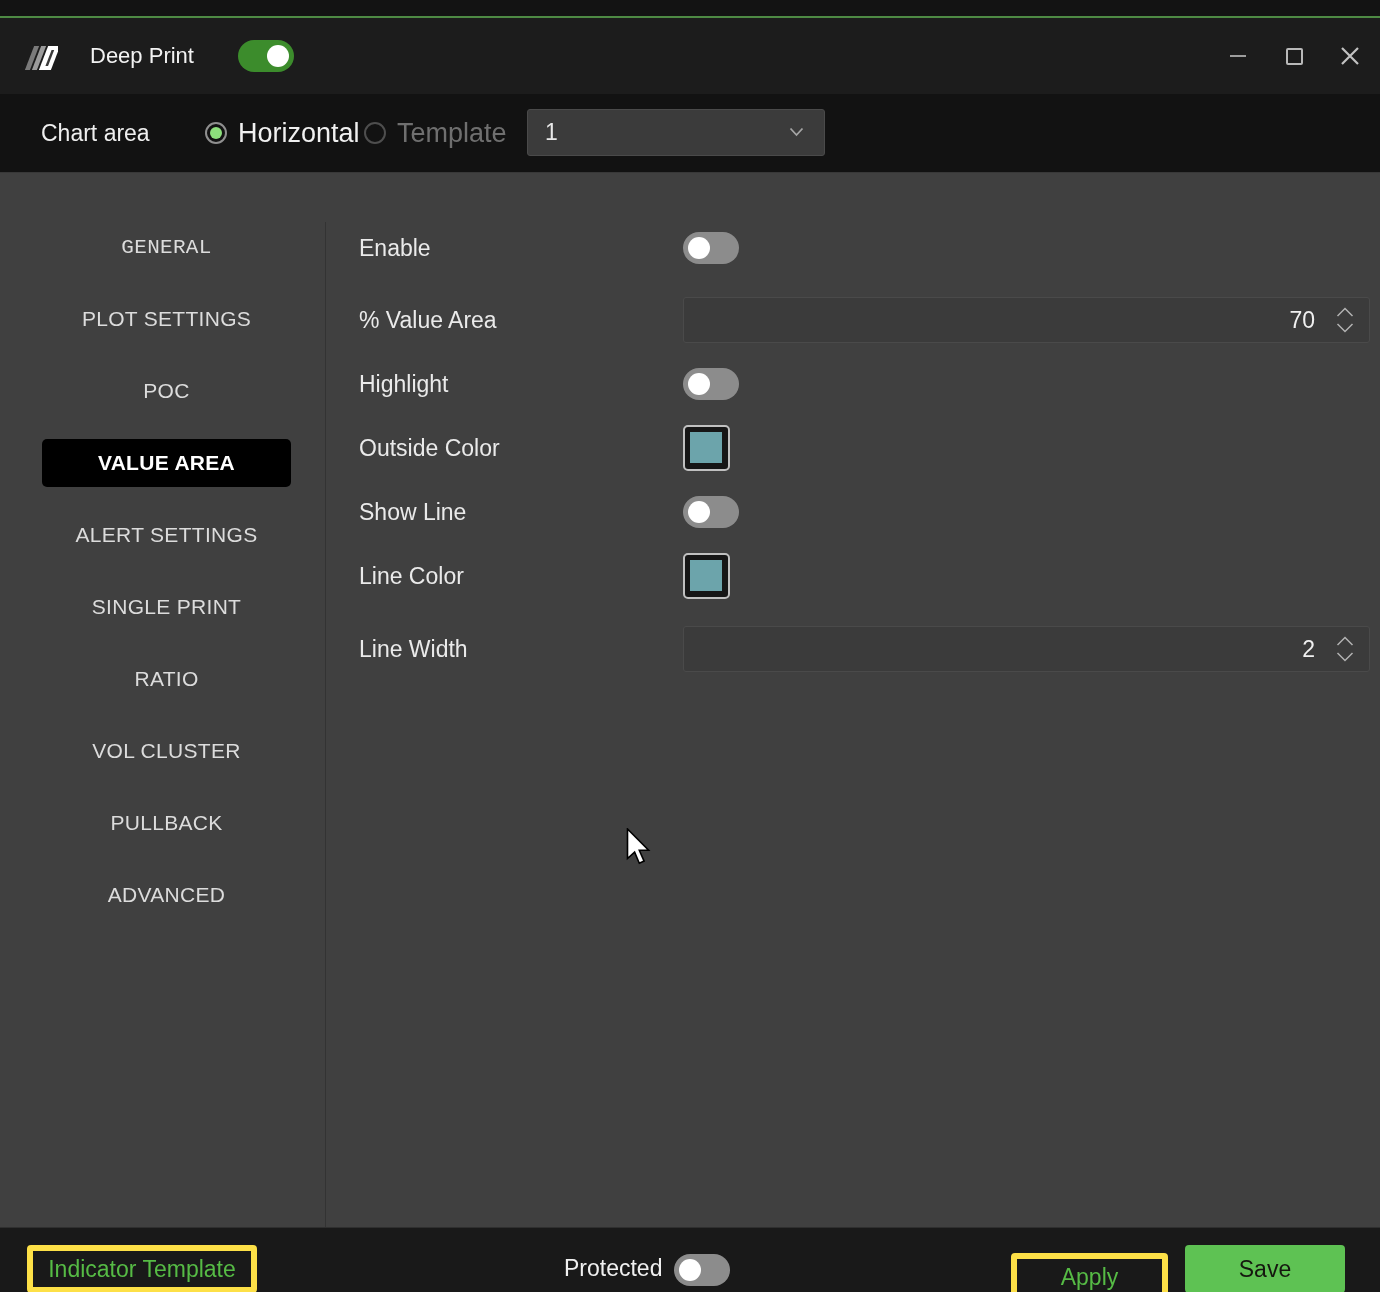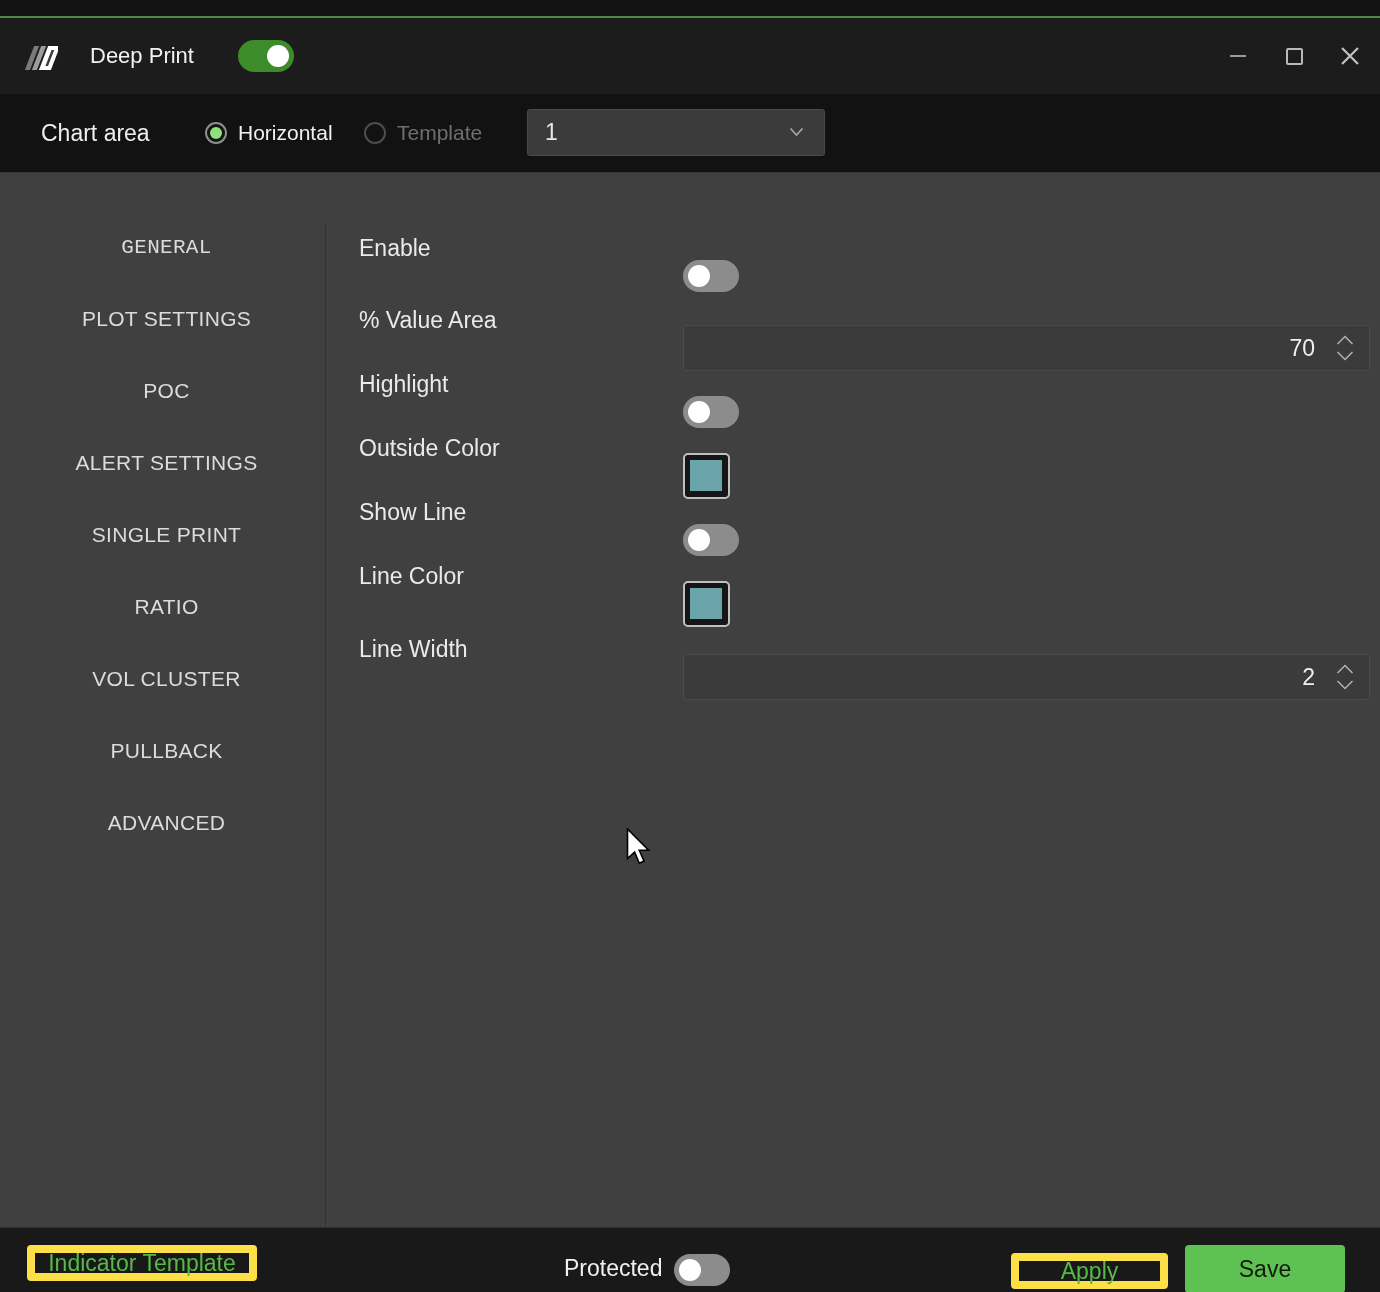--- a/index.html
+++ b/index.html
@@ -34,21 +34,21 @@
 
   
   .chart-row { position:absolute; left:0; top:78px; width:100%; height:78px; background:#121212; }
   .chart-row-label { position:absolute; left:41px; top:0; height:78px; line-height:78px; font-size:23px; color:#efefef; }
   .radio { position:absolute; top:28px; width:22px; height:22px; border-radius:50%; }
   .radio.checked { border:2px solid #8f8f8f; }
   .radio.checked .dot { position:absolute; left:3px; top:3px; width:12px; height:12px; border-radius:50%; background:#8de07c; }
   .radio.unchecked { border:2px solid #4e4e4e; }
   .radio1 { left:205px; }
   .radio2 { left:364px; }
-  .radio-label { position:absolute; top:0; height:78px; line-height:78px; font-size:21px; }
+  .radio-label { position:absolute; top:0; height:78px; line-height:78px; font-size:27px; }
   .radio-label.lbl1 { left:238px; color:#f0f0f0; }
   .radio-label.lbl2 { left:397px; color:#6f6f6f; }
   .select { position:absolute; left:527px; top:15px; width:298px; height:47px; background:#3b3b3b;
             border:1px solid #4a4a4a; border-radius:3px; }
   .select .sel-value { position:absolute; left:17px; top:0; height:45px; line-height:45px; font-size:23px; color:#e8e8e8; }
   .select .chev { position:absolute; right:20px; top:17px; }
 
   .h-divider { position:absolute; left:0; top:156px; width:100%; height:1px; background:#383838; }
 
   
@@ -57,39 +57,39 @@
                font-size:21px; letter-spacing:0.3px; color:#dcdcdc; cursor:default; }
   .side-item:first-child { margin-top:38px;font-family:Liberation Mono, monospace; }
   .side-item.selected { height:72px; background:transparent; }
   .side-item.selected .pill { width:249px; height:48px; border-radius:5px; background:#000;
                display:flex; align-items:center; justify-content:center; font-weight:bold; color:#fff; }
   .v-divider { position:absolute; left:325px; top:206px; width:1px; height:1005px; background:#333; }
 
   
   .row { position:absolute; left:359px; width:1011px; }
   .row .lbl { position:absolute; left:0; top:0; height:100%; display:flex; align-items:center; font-size:23px; color:#eaeaea; }
-  .row .ctl { position:absolute; left:324px; top:0;margin-top:28px; }
+  .row .ctl { position:absolute; left:324px; top:0; }
   .row-enable      { top:216px; height:32px; }
   .row-valuearea   { top:281px; height:46px; }
   .row-highlight   { top:352px; height:32px; }
   .row-outsidecol  { top:409px; height:46px; }
   .row-showline    { top:480px; height:32px; }
   .row-linecolor   { top:537px; height:46px; }
   .row-linewidth   { top:610px; height:46px; }
 
   .num-input { position:relative; width:687px; height:46px; background:#3b3b3b; border:1px solid #4a4a4a; border-radius:3px; }
   .num-input .val { position:absolute; right:54px; top:0; height:44px; line-height:44px; font-size:23px; color:#f0f0f0; }
   .spinner { position:absolute; right:15px; top:7px; width:18px; height:30px; }
 
   .swatch { position:relative; width:47px; height:46px; border:2px solid #c0c0c0; border-radius:5px; background:#161616; }
   .swatch .fill { position:absolute; left:5px; top:5px; width:32px; height:31px; }
 
   
   .bottombar { position:absolute; left:0; top:1211px; width:100%; height:81px; background:#191919; border-top:1px solid #2f2f2f; }
-  .btn-outline { position:absolute; top:17px; height:36px; background:transparent; border:8px solid #fde047;
+  .btn-outline { position:absolute; top:17px; height:48px; background:transparent; border:6px solid #fde047;
                  border-radius:4px; color:#56bb45; font-size:23px; font-family:"Liberation Sans", sans-serif;
                  display:flex; align-items:center; justify-content:center; }
   .btn-template { left:27px; width:230px; }
   .btn-apply { left:1011px; width:157px;margin-top:8px; }
   .btn-save { position:absolute; left:1185px; top:17px; width:160px; height:48px; background:#5ec253;
               border:none; border-radius:4px; color:#15180f; font-size:23px; font-family:"Liberation Sans", sans-serif;
               display:flex; align-items:center; justify-content:center; }
   .protected-label { position:absolute; left:564px; top:0; height:81px; line-height:81px; font-size:23px; color:#f0f0f0; }
   .protected-toggle { position:absolute; left:674px; top:26px; }
 
@@ -144,20 +144,23 @@
       </svg>
     </div>
   </div>
 
   <div class="h-divider"></div>
 
   <div class="sidebar" id="sidebar">
       <div class="side-item">GENERAL</div>
       <div class="side-item">PLOT SETTINGS</div>
       <div class="side-item">POC</div>
+      <div class="side-item selected">
+        <div class="pill">VALUE AREA</div>
+      </div>
       <div class="side-item">ALERT SETTINGS</div>
       <div class="side-item">SINGLE PRINT</div>
       <div class="side-item">RATIO</div>
       <div class="side-item">VOL CLUSTER</div>
       <div class="side-item">PULLBACK</div>
       <div class="side-item">ADVANCED</div>
     </div>
   <div class="v-divider"></div>
 
   <div class="row row-enable">

